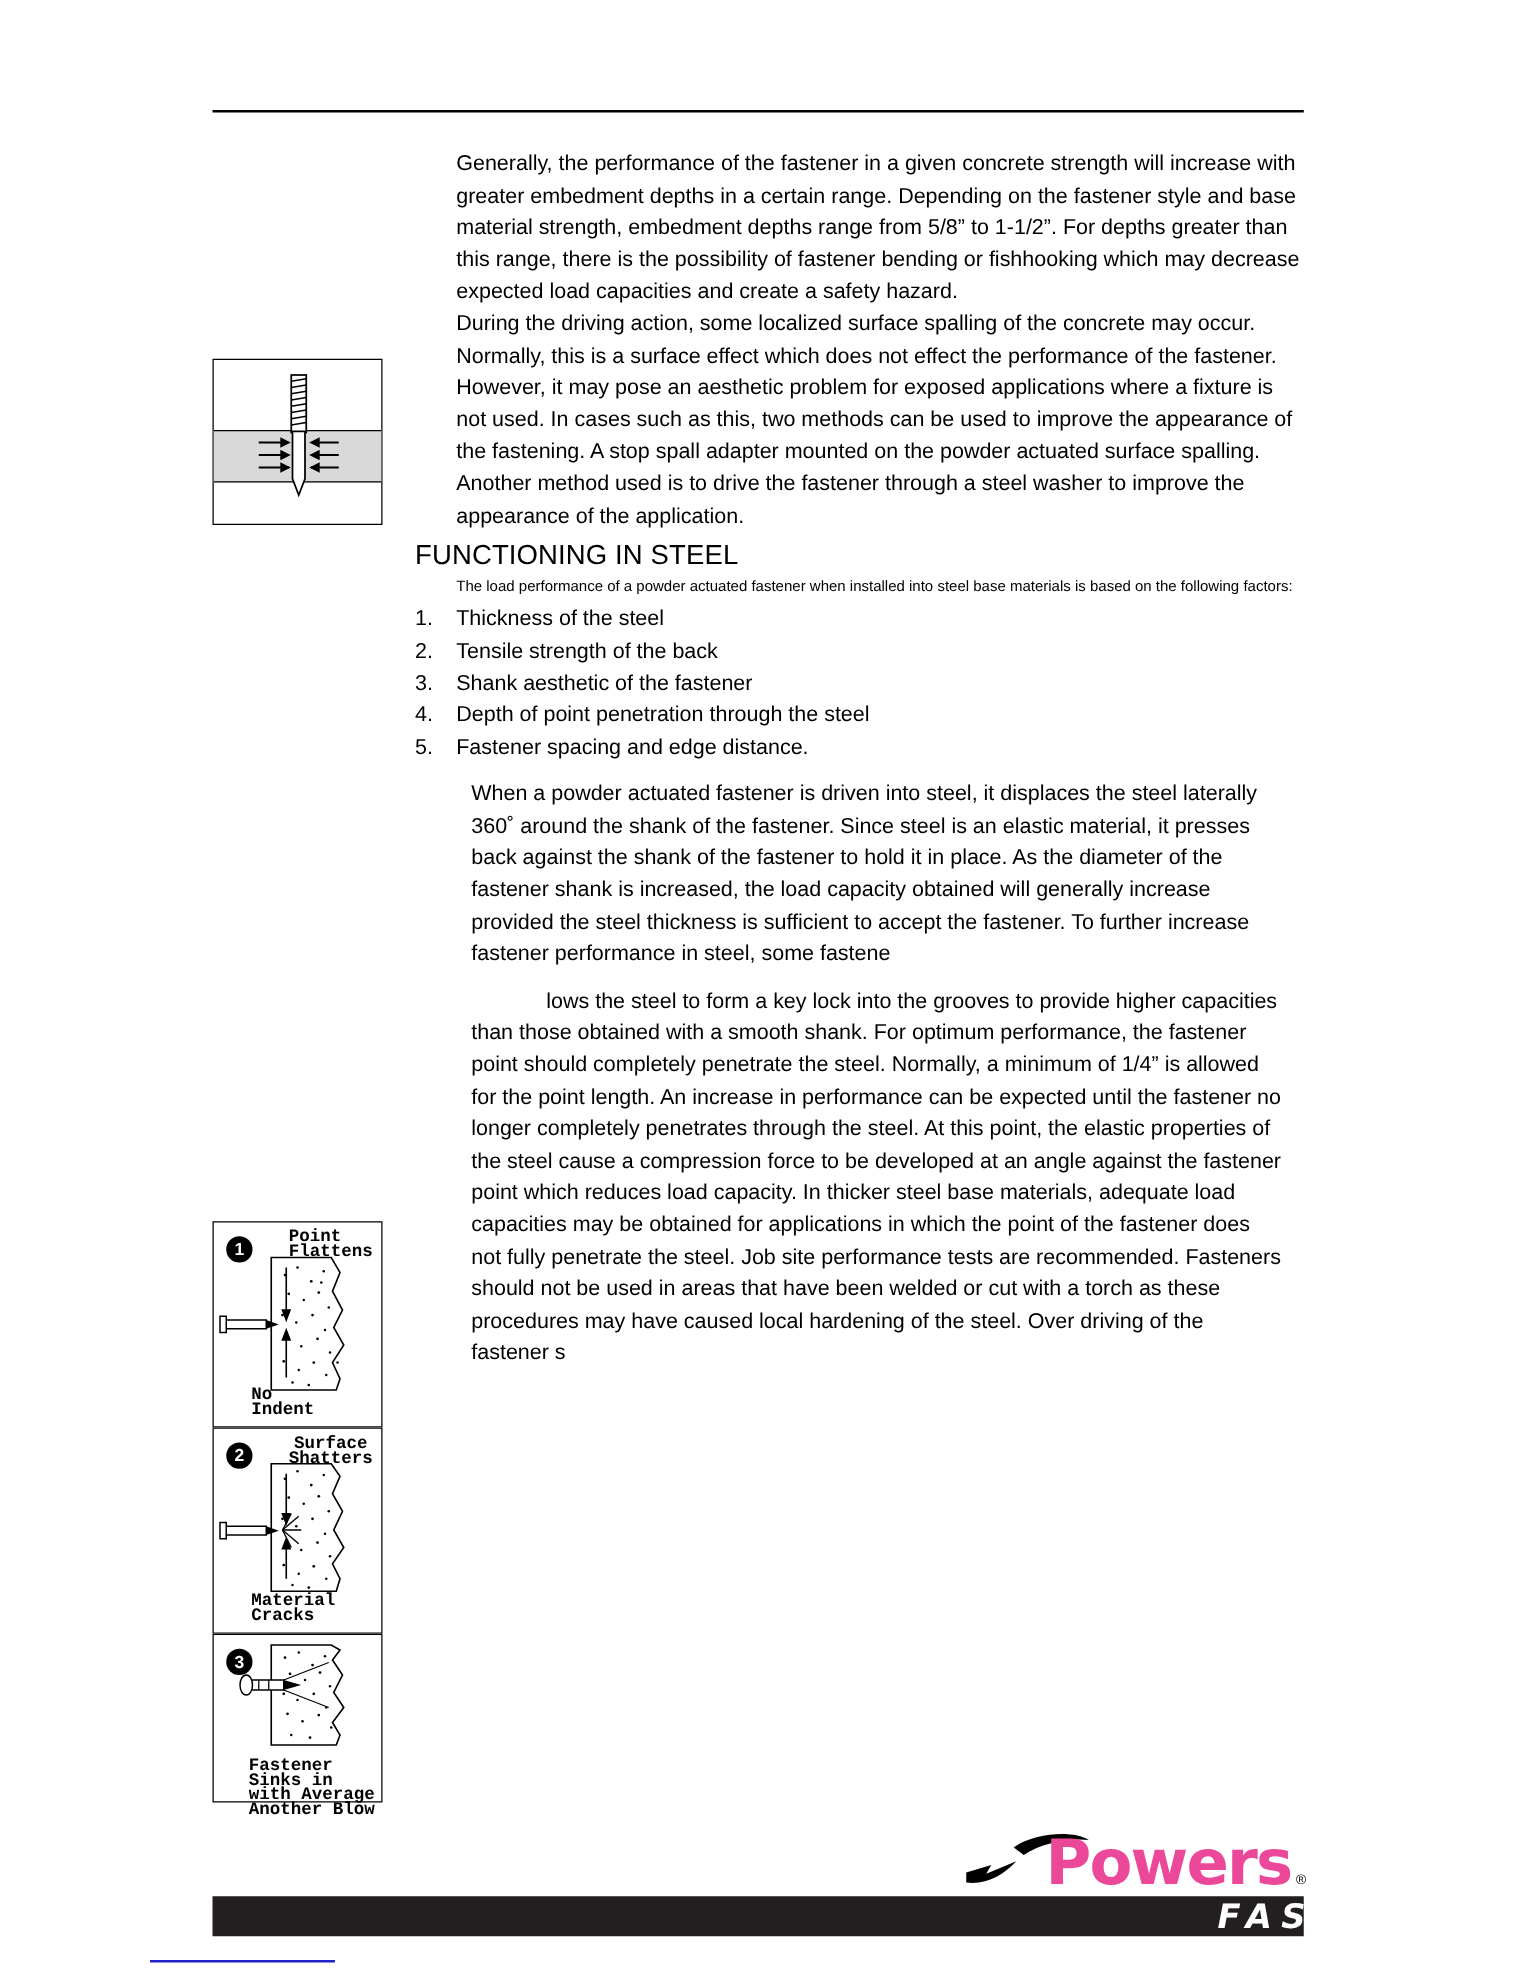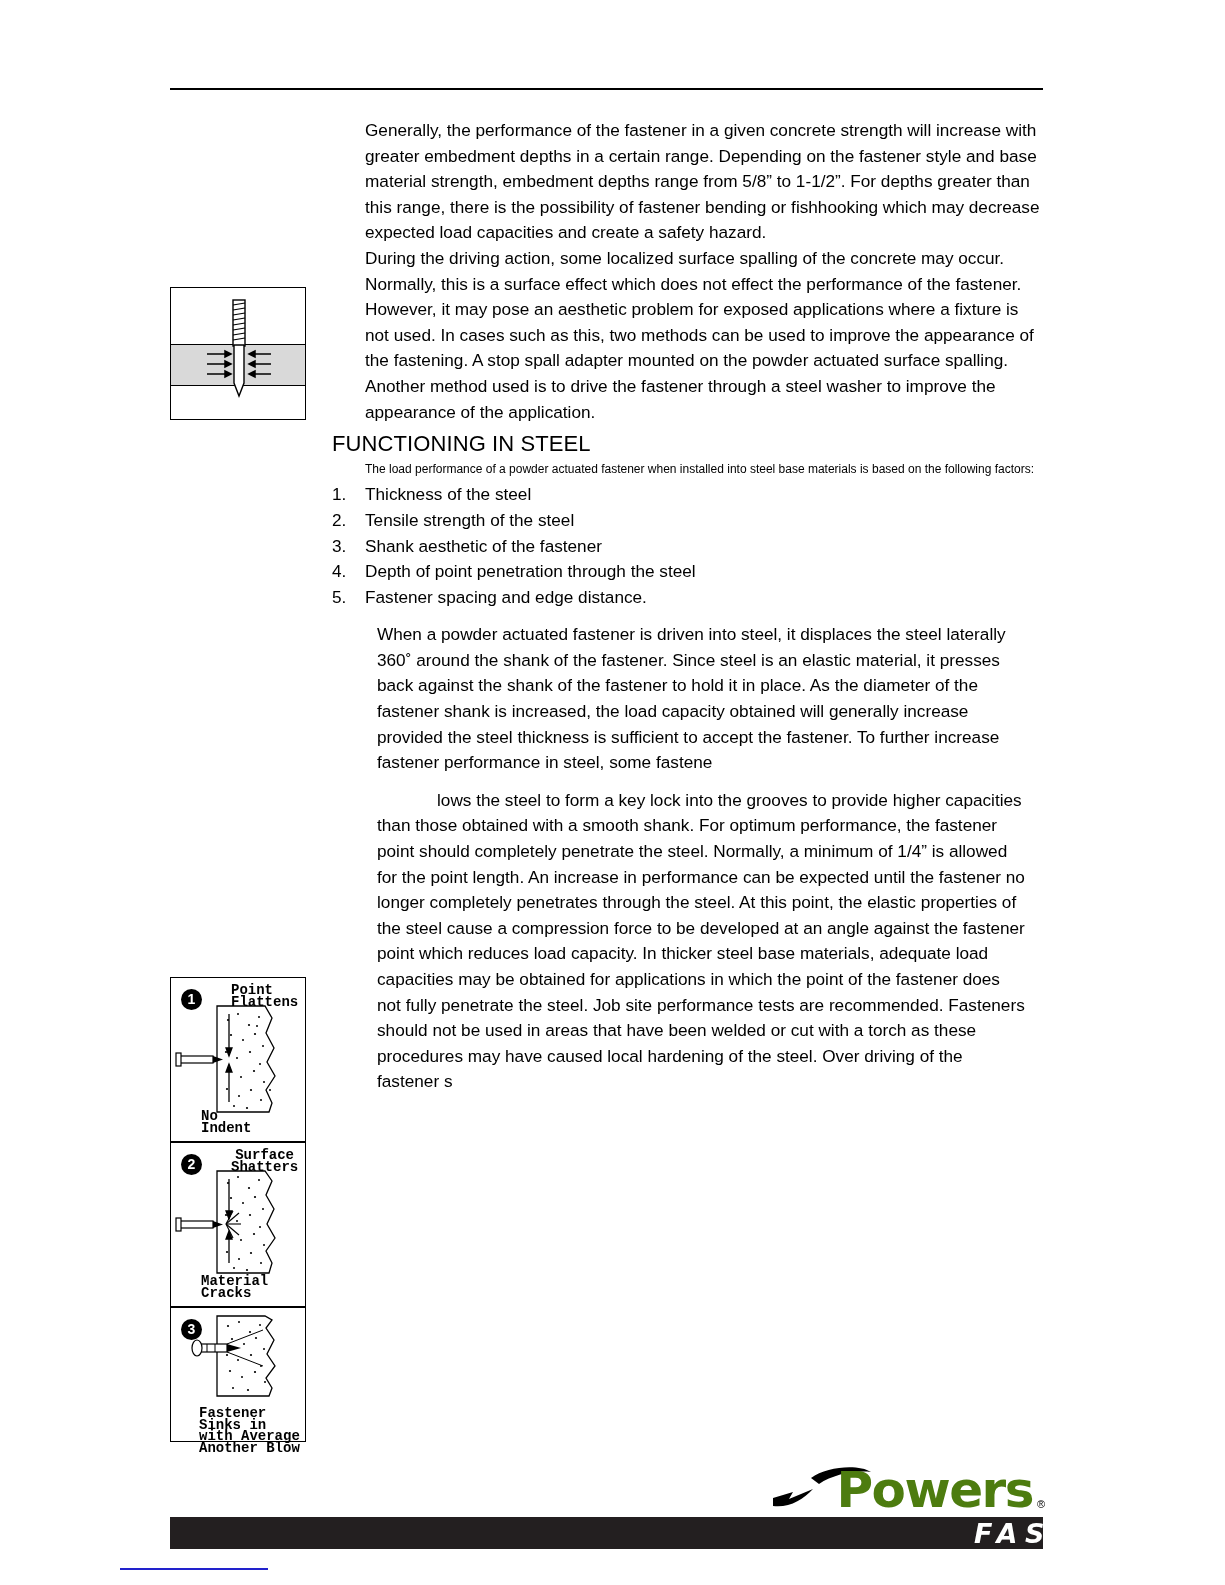--- a/index.html
+++ b/index.html
@@ -158,21 +158,21 @@
     height: 84px;
   }
   .logo-powers {
     position: absolute;
     right: 14px;
     top: 0;
     font-size: 50px;
     font-weight: bold;
     letter-spacing: -1.5px;
     font-family: "DejaVu Sans", sans-serif;
-    color: #4d7c0f;
+    color: #ec4899;
     line-height: 52px;
   }
   .logo-reg {
     position: absolute;
     right: 2px;
     top: 34px;
     font-size: 11px;
     color: #000;
   }
   .logo-fasteners {
@@ -246,21 +246,21 @@
     <p class="para">During the driving action, some localized surface spalling of the concrete may occur. Normally, this is a surface effect which does not effect the performance of the fastener. However, it may pose an aesthetic problem for exposed applications where a fixture is not used. In cases such as this, two methods can be used to improve the appearance of the fastening. A stop spall adapter mounted on the powder actuated                              surface spalling. Another method used is to drive the fastener through a steel washer to improve the appearance of the application.</p>
     <h2 class="section-head">FUNCTIONING IN STEEL</h2>
     <p class="sub-para">The load performance of a powder actuated fastener when installed into steel base materials is based on the following factors:</p>
     <ol class="numlist">
       <li>
         <span class="num">1.</span>
         <span>Thickness of the steel</span>
       </li>
       <li>
         <span class="num">2.</span>
-        <span>Tensile strength of the steel</span>
+        <span>Tensile strength of the back</span>
       </li>
       <li>
         <span class="num">3.</span>
         <span>Shank aesthetic of the fastener</span>
       </li>
       <li>
         <span class="num">4.</span>
         <span>Depth of point penetration through the steel</span>
       </li>
       <li>

